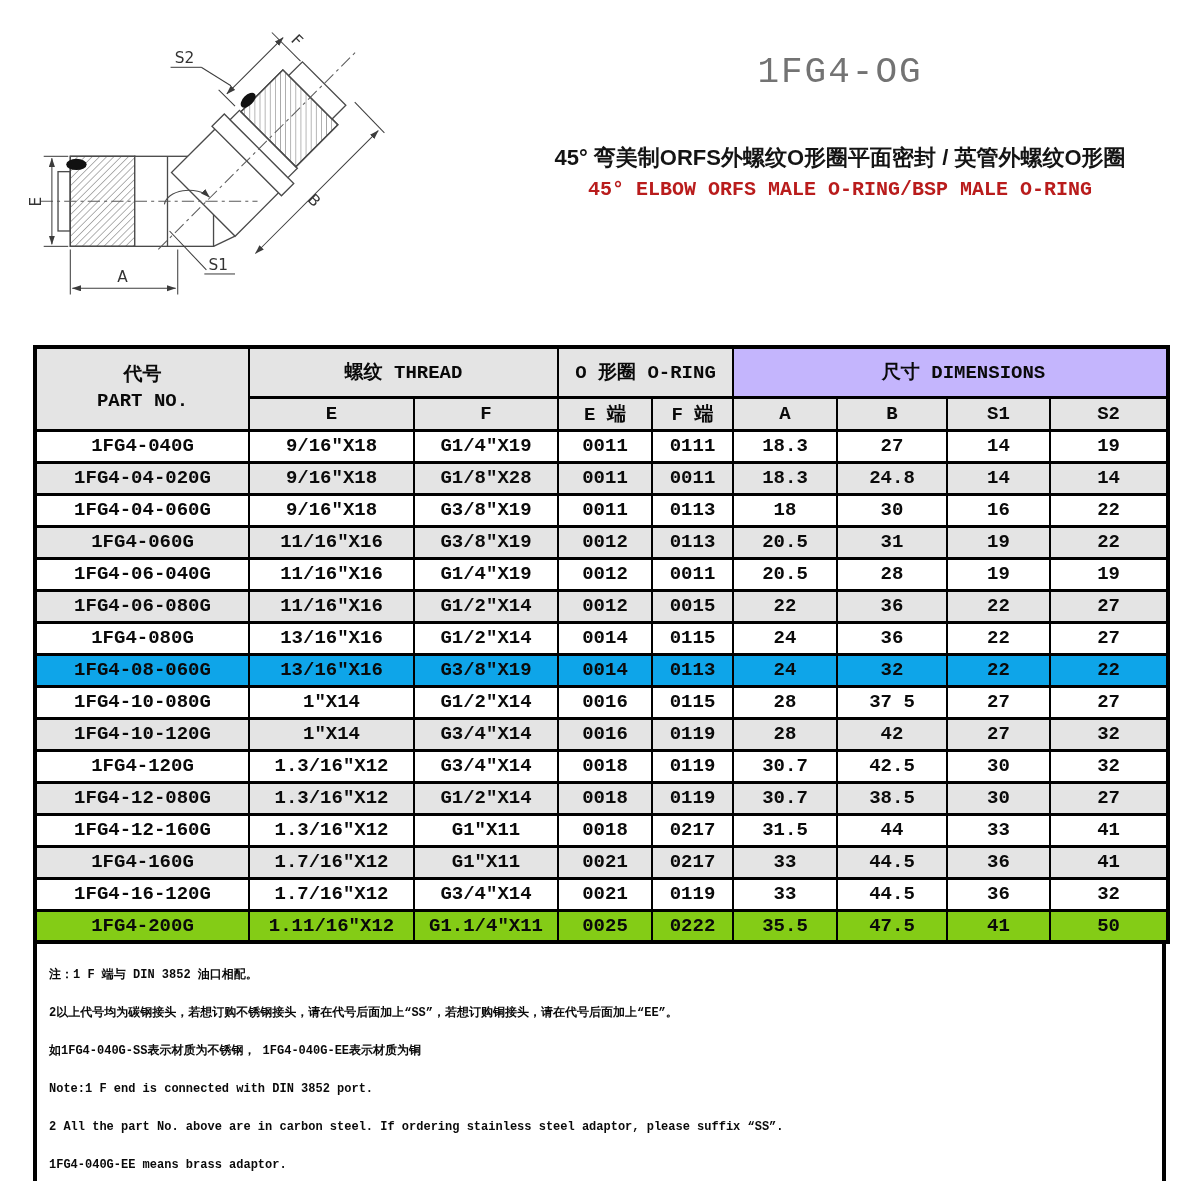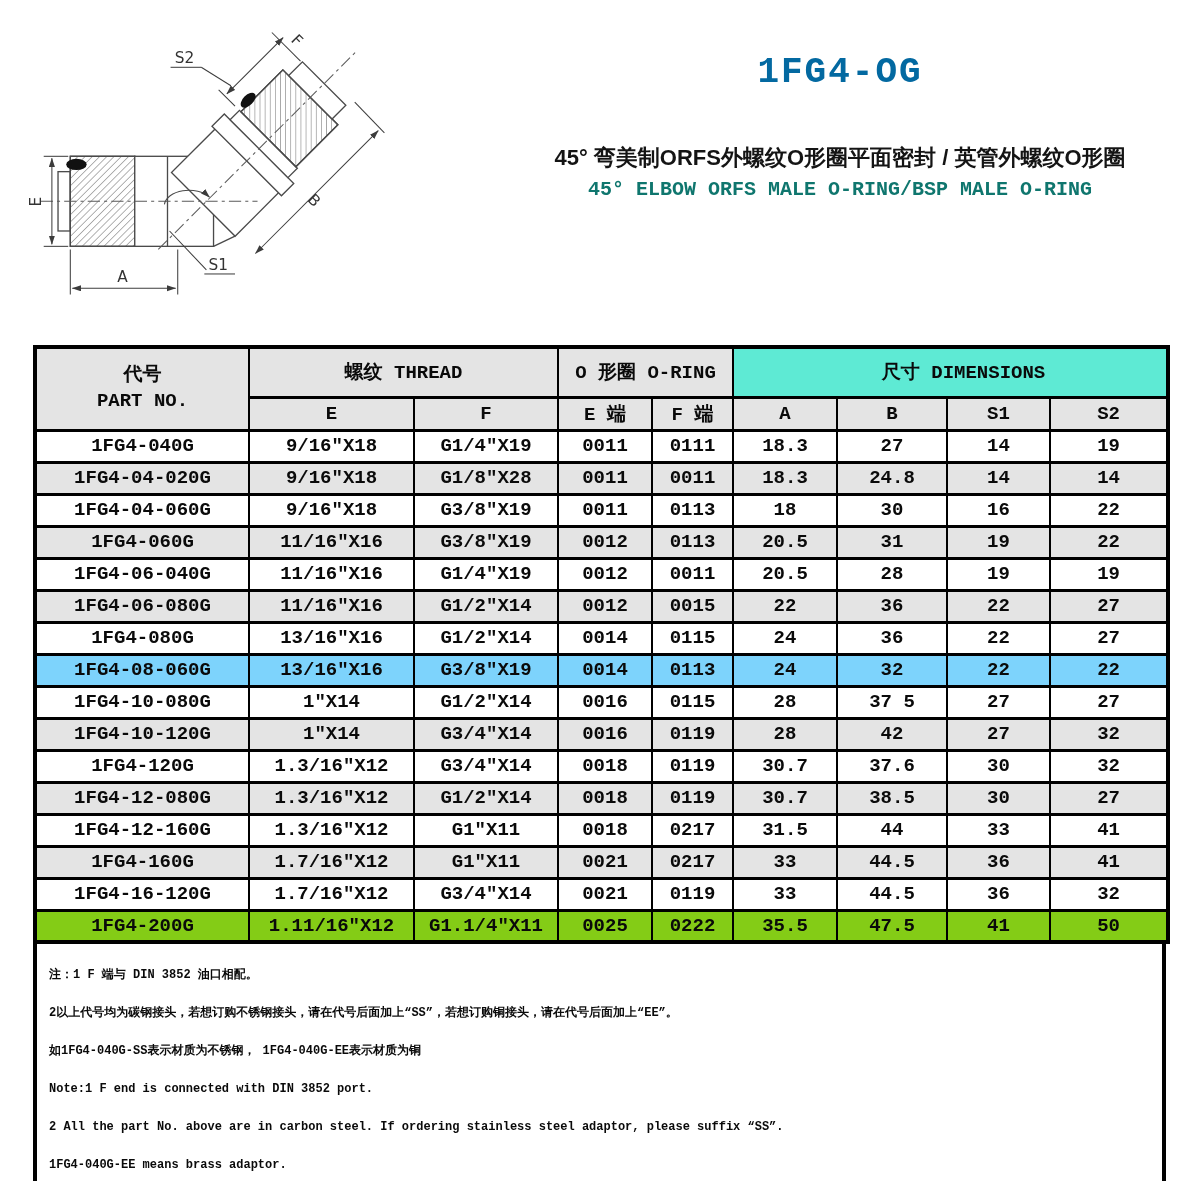--- a/index.html
+++ b/index.html
@@ -4,24 +4,24 @@
 <style>
   html,body{margin:0;padding:0;background:#fff;}
   #page{
     position:relative;width:1199px;height:1181px;background:#ffffff;
     font-family:"Liberation Mono","DejaVu Sans Mono",monospace;color:#0a0a0a;overflow:hidden;
   }
   
   .drawing{position:absolute;left:14px;top:10px;width:440px;height:310px;}
   
   .titleblock{position:absolute;left:480px;top:52px;width:720px;text-align:center;}
-  .series-title{font-size:36px;font-weight:700;letter-spacing:2px;color:#0369a1;}
+  .series-title{font-size:36px;font-weight:400;letter-spacing:2px;color:#737373;}
   .subtitle-cn{margin-top:50px;font-size:22px;font-weight:700;
     font-family:"Liberation Sans","DejaVu Sans",sans-serif;white-space:nowrap;color:#141414;}
-  .subtitle-en{margin-top:5px;font-size:20px;font-weight:700;letter-spacing:0px;white-space:nowrap;color:#0f766e;}
+  .subtitle-en{margin-top:5px;font-size:20px;font-weight:700;letter-spacing:0px;white-space:nowrap;color:#b91c1c;}
   
   .sheet{position:absolute;left:33px;top:345px;width:1133px;}
   table.spec{border-collapse:collapse;table-layout:fixed;width:1133px;border:4px solid #000;}
   table.spec th,table.spec td{
     border:2px solid #000;border-top-width:3px;border-bottom-width:3px;
     text-align:center;vertical-align:middle;padding:0;
     font-size:19px;font-weight:600;white-space:nowrap;overflow:hidden;
   }
   table.spec thead th{font-weight:700;}
   .hdr-group{height:50px;font-size:20px;}
@@ -139,21 +139,21 @@
           <col style="width:118px">
       </colgroup>
       <thead>
         <tr class="hdr-group">
           <th rowspan="2" class="partno-hdr" style="background: rgb(228, 228, 228);">
             <div>代号</div>
             <div>PART NO.</div>
           </th>
           <th colspan="2" style="background: rgb(228, 228, 228);">螺纹 THREAD</th>
           <th colspan="2" style="background: rgb(228, 228, 228);">O 形圈 O-RING</th>
-          <th colspan="4" style="background: #5eead4; padding-left: 27px;">尺寸  DIMENSIONS</th>
+          <th colspan="4" style="background: #c4b5fd; padding-left: 27px;">尺寸  DIMENSIONS</th>
         </tr>
         <tr class="hdr-sub">
           <th style="background: rgb(228, 228, 228);">E</th>
           <th style="background: rgb(228, 228, 228);">F</th>
           <th style="background: rgb(228, 228, 228);">E 端</th>
           <th style="background: rgb(228, 228, 228);">F 端</th>
           <th style="background: rgb(228, 228, 228);">A</th>
           <th style="background: rgb(228, 228, 228);">B</th>
           <th style="background: rgb(228, 228, 228);">S1</th>
           <th style="background: rgb(228, 228, 228);">S2</th>
@@ -230,21 +230,21 @@
             <td>1FG4-080G</td>
             <td>13/16″X16</td>
             <td>G1/2″X14</td>
             <td>0014</td>
             <td>0115</td>
             <td>24</td>
             <td>36</td>
             <td>22</td>
             <td>27</td>
           </tr>
-          <tr style="background: #7dd3fc;">
+          <tr style="background: #0ea5e9;">
             <td>1FG4-08-060G</td>
             <td>13/16″X16</td>
             <td>G3/8″X19</td>
             <td>0014</td>
             <td>0113</td>
             <td>24</td>
             <td>32</td>
             <td>22</td>
             <td>22</td>
           </tr>
@@ -270,21 +270,21 @@
             <td>27</td>
             <td>32</td>
           </tr>
           <tr>
             <td>1FG4-120G</td>
             <td>1.3/16″X12</td>
             <td>G3/4″X14</td>
             <td>0018</td>
             <td>0119</td>
             <td>30.7</td>
-            <td>37.6</td>
+            <td>42.5</td>
             <td>30</td>
             <td>32</td>
           </tr>
           <tr style="background: rgb(228, 228, 228);">
             <td>1FG4-12-080G</td>
             <td>1.3/16″X12</td>
             <td>G1/2″X14</td>
             <td>0018</td>
             <td>0119</td>
             <td>30.7</td>

